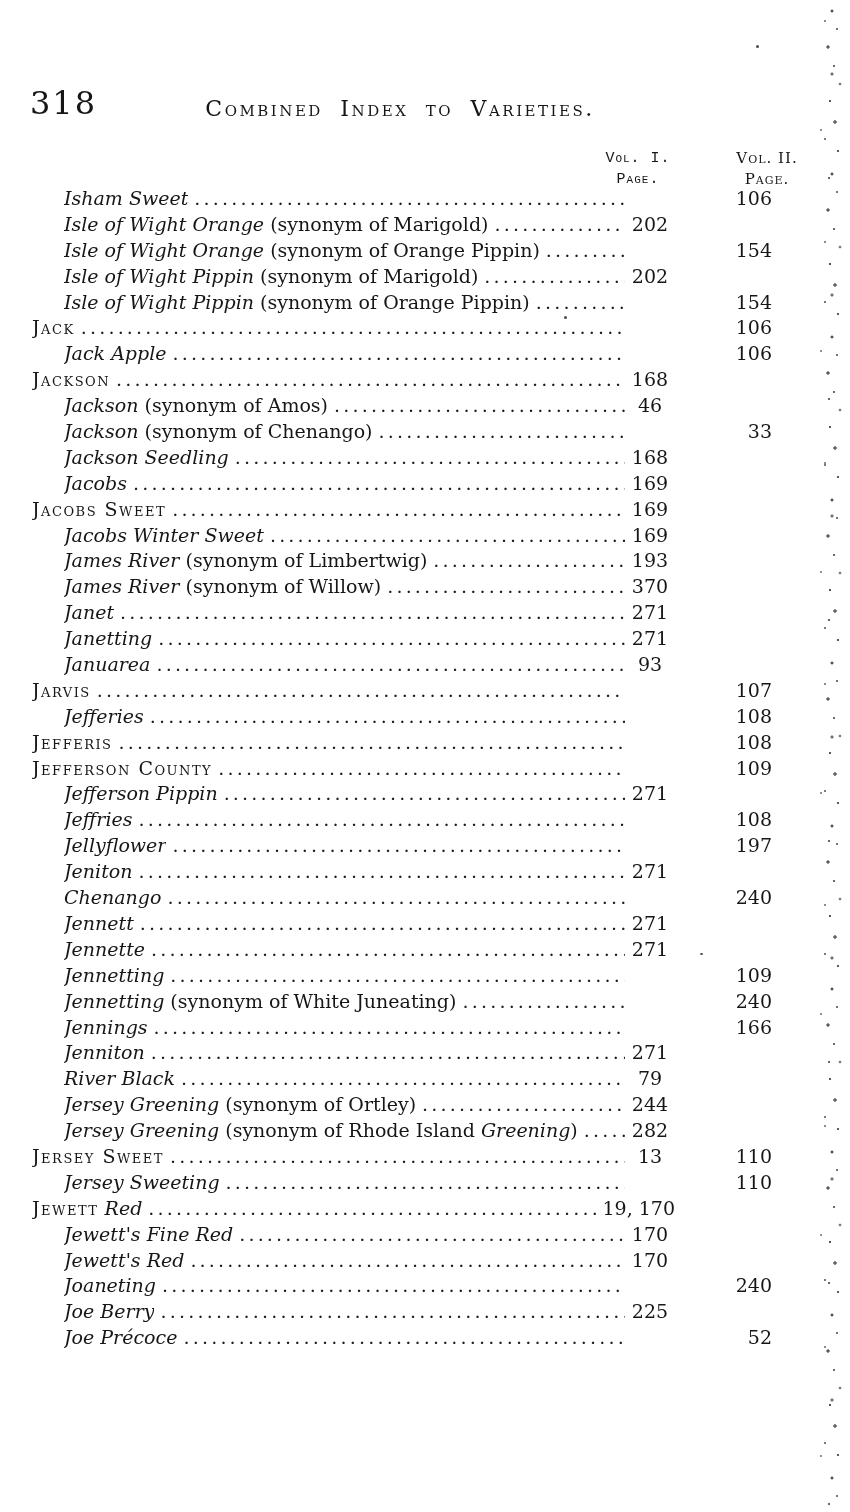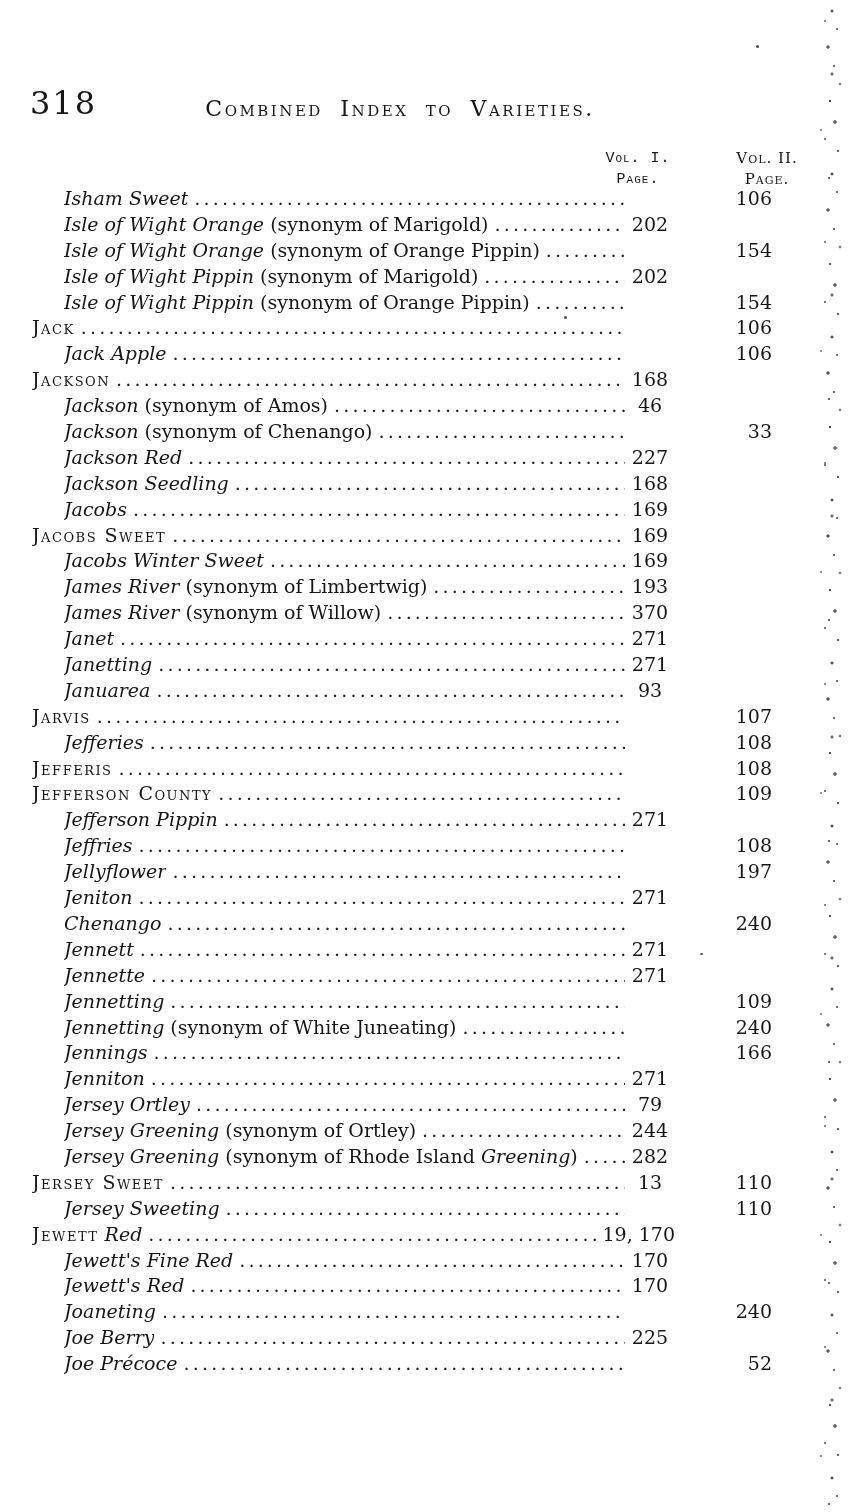--- a/index.html
+++ b/index.html
@@ -173,26 +173,20 @@
         <span class="v1">46</span>
         <span class="v2"></span>
       </div>
       <div class="row sub">
         <span class="name"><span class="seg-i">Jackson</span><span class="seg-r"> (synonym of Chenango)</span></span>
         <span class="leader"></span>
         <span class="v1"></span>
         <span class="v2">33</span>
       </div>
       <div class="row sub">
-        <span class="name"><span class="seg-i">Jackson Red</span></span>
-        <span class="leader"></span>
-        <span class="v1">227</span>
-        <span class="v2"></span>
-      </div>
-      <div class="row sub">
         <span class="name"><span class="seg-i">Jackson Seedling</span></span>
         <span class="leader"></span>
         <span class="v1">168</span>
         <span class="v2"></span>
       </div>
       <div class="row sub">
         <span class="name"><span class="seg-i">Jacobs</span></span>
         <span class="leader"></span>
         <span class="v1">169</span>
         <span class="v2"></span>
@@ -323,21 +317,21 @@
         <span class="v1"></span>
         <span class="v2">166</span>
       </div>
       <div class="row sub">
         <span class="name"><span class="seg-i">Jenniton</span></span>
         <span class="leader"></span>
         <span class="v1">271</span>
         <span class="v2"></span>
       </div>
       <div class="row sub">
-        <span class="name"><span class="seg-i">Jersey Ortley</span></span>
+        <span class="name"><span class="seg-i">River Black</span></span>
         <span class="leader"></span>
         <span class="v1">79</span>
         <span class="v2"></span>
       </div>
       <div class="row sub">
         <span class="name"><span class="seg-i">Jersey Greening</span><span class="seg-r"> (synonym of Ortley)</span></span>
         <span class="leader"></span>
         <span class="v1">244</span>
         <span class="v2"></span>
       </div>

